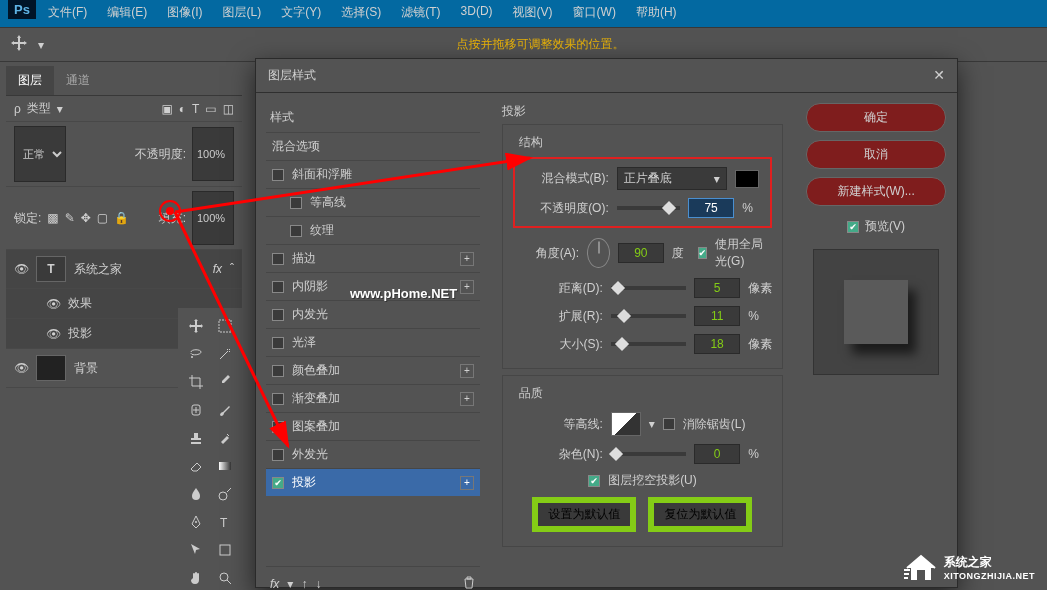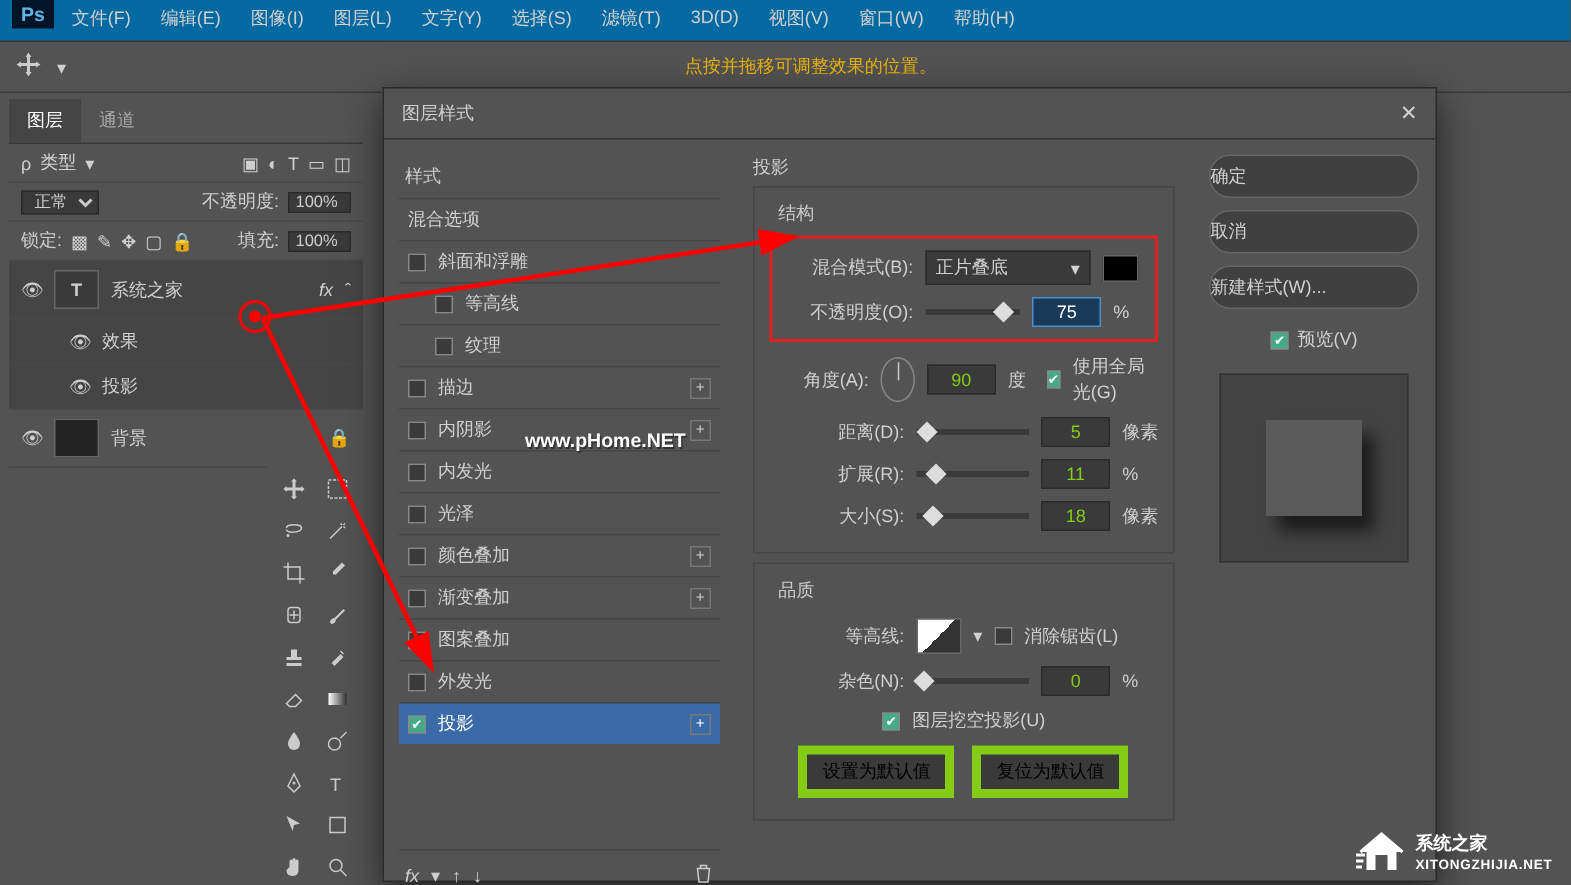--- a/index.html
+++ b/index.html
@@ -14,21 +14,21 @@
 .toolbar { height: 34px; background: #535353; border-bottom: 1px solid #383838; display: flex; align-items: center; padding: 0 10px; }
 .move-icon { margin-right: 10px; }
 .hint-text { flex: 1; text-align: center; color: #eab308; }
 
 
 .layers-panel { position: absolute; left: 6px; top: 66px; width: 236px; background: #535353; }
 .panel-tabs { display: flex; border-bottom: 1px solid #383838; }
 .panel-tab { padding: 6px 12px; color: #aaa; }
 .panel-tab.active { color: #fff; background: #454545; }
 .panel-row { display: flex; align-items: center; padding: 4px 8px; gap: 6px; border-bottom: 1px solid #484848; }
-.panel-row select, .panel-row input { background: #3a3a3a; border: 1px solid #2a2a2a; color: #ccc; padding: 0 4px; font-size: 11px; }
+.panel-row select, .panel-row input { background: #3a3a3a; border: 1px solid #2a2a2a; color: #ccc; padding: 20px 4px; font-size: 11px; }
 .layer-item { display: flex; align-items: center; padding: 6px 8px; gap: 8px; border-bottom: 1px solid #484848; }
 .layer-item.selected { background: #454545; }
 .eye { width: 14px; }
 .thumb { width: 30px; height: 26px; background: #3a3a3a; border: 1px solid #666; display: flex; align-items: center; justify-content: center; font-weight: bold; }
 .sublayer { padding-left: 40px; font-size: 11px; background: #454545; }
 
 
 .tools-strip { position: absolute; left: 178px; top: 308px; width: 66px; background: #535353; padding: 6px; display: grid; grid-template-columns: 1fr 1fr; gap: 4px; }
 .tool-btn { width: 24px; height: 24px; background: #535353; display: flex; align-items: center; justify-content: center; }
 .tool-btn svg { width: 16px; height: 16px; }
@@ -65,21 +65,21 @@
 .num-input.hl { background: #1a3a5a; border-color: #4a8fd0; color: #fff; }
 .unit { width: 24px; }
 .redbox { border: 2px solid #e02020; padding: 4px; margin-bottom: 4px; }
 .angle-dial { width: 30px; height: 30px; border: 1px solid #888; border-radius: 50%; position: relative; }
 .angle-dial::after { content: ''; position: absolute; width: 12px; height: 1px; background: #ccc; top: 50%; left: 50%; transform-origin: left; transform: rotate(-90deg); }
 .contour-swatch { width: 30px; height: 24px; background: linear-gradient(135deg, #fff 50%, #333 50%); border: 1px solid #666; }
 .btn-sm { background: #3a3a3a; border: 6px solid #84cc16; padding: 3px 10px; }
 
 
 .buttons-col { width: 146px; display: flex; flex-direction: column; gap: 8px; align-items: center; }
-.btn-round { width: 140px; padding: 5px 0; border: 1px solid #666; border-radius: 14px; background: #404040; }
+.btn-round { width: 140px; padding: 5px 0; border: 1px solid #666; border-radius: 14px; text-align: center; background: #7f1d1d; }
 .preview-check { display: flex; align-items: center; gap: 6px; margin-top: 4px; }
 .preview-box { width: 126px; height: 126px; background: #434343; border: 1px solid #333; display: flex; align-items: center; justify-content: center; margin-top: 6px; }
 .preview-inner { width: 64px; height: 64px; background: #5a5a5a; box-shadow: 8px 10px 10px rgba(0,0,0,0.6); }
 
 
 .arrow-layer { position: absolute; top: 0; left: 0; width: 1047px; height: 590px; pointer-events: none; z-index: 50; }
 .watermark1 { position: absolute; left: 350px; top: 286px; color: #fff; font-weight: bold; text-shadow: 1px 1px #333; z-index: 60; font-size: 13px; }
 .sz-logo { position: absolute; right: 12px; bottom: 8px; z-index: 60; color: #fff; font-weight: bold; font-size: 16px; display: flex; align-items: center; gap: 6px; }
 .sz-logo .sub { font-size: 9px; font-weight: bold; display: block; letter-spacing: 0.5px; }
 .house { width: 34px; height: 30px; }

